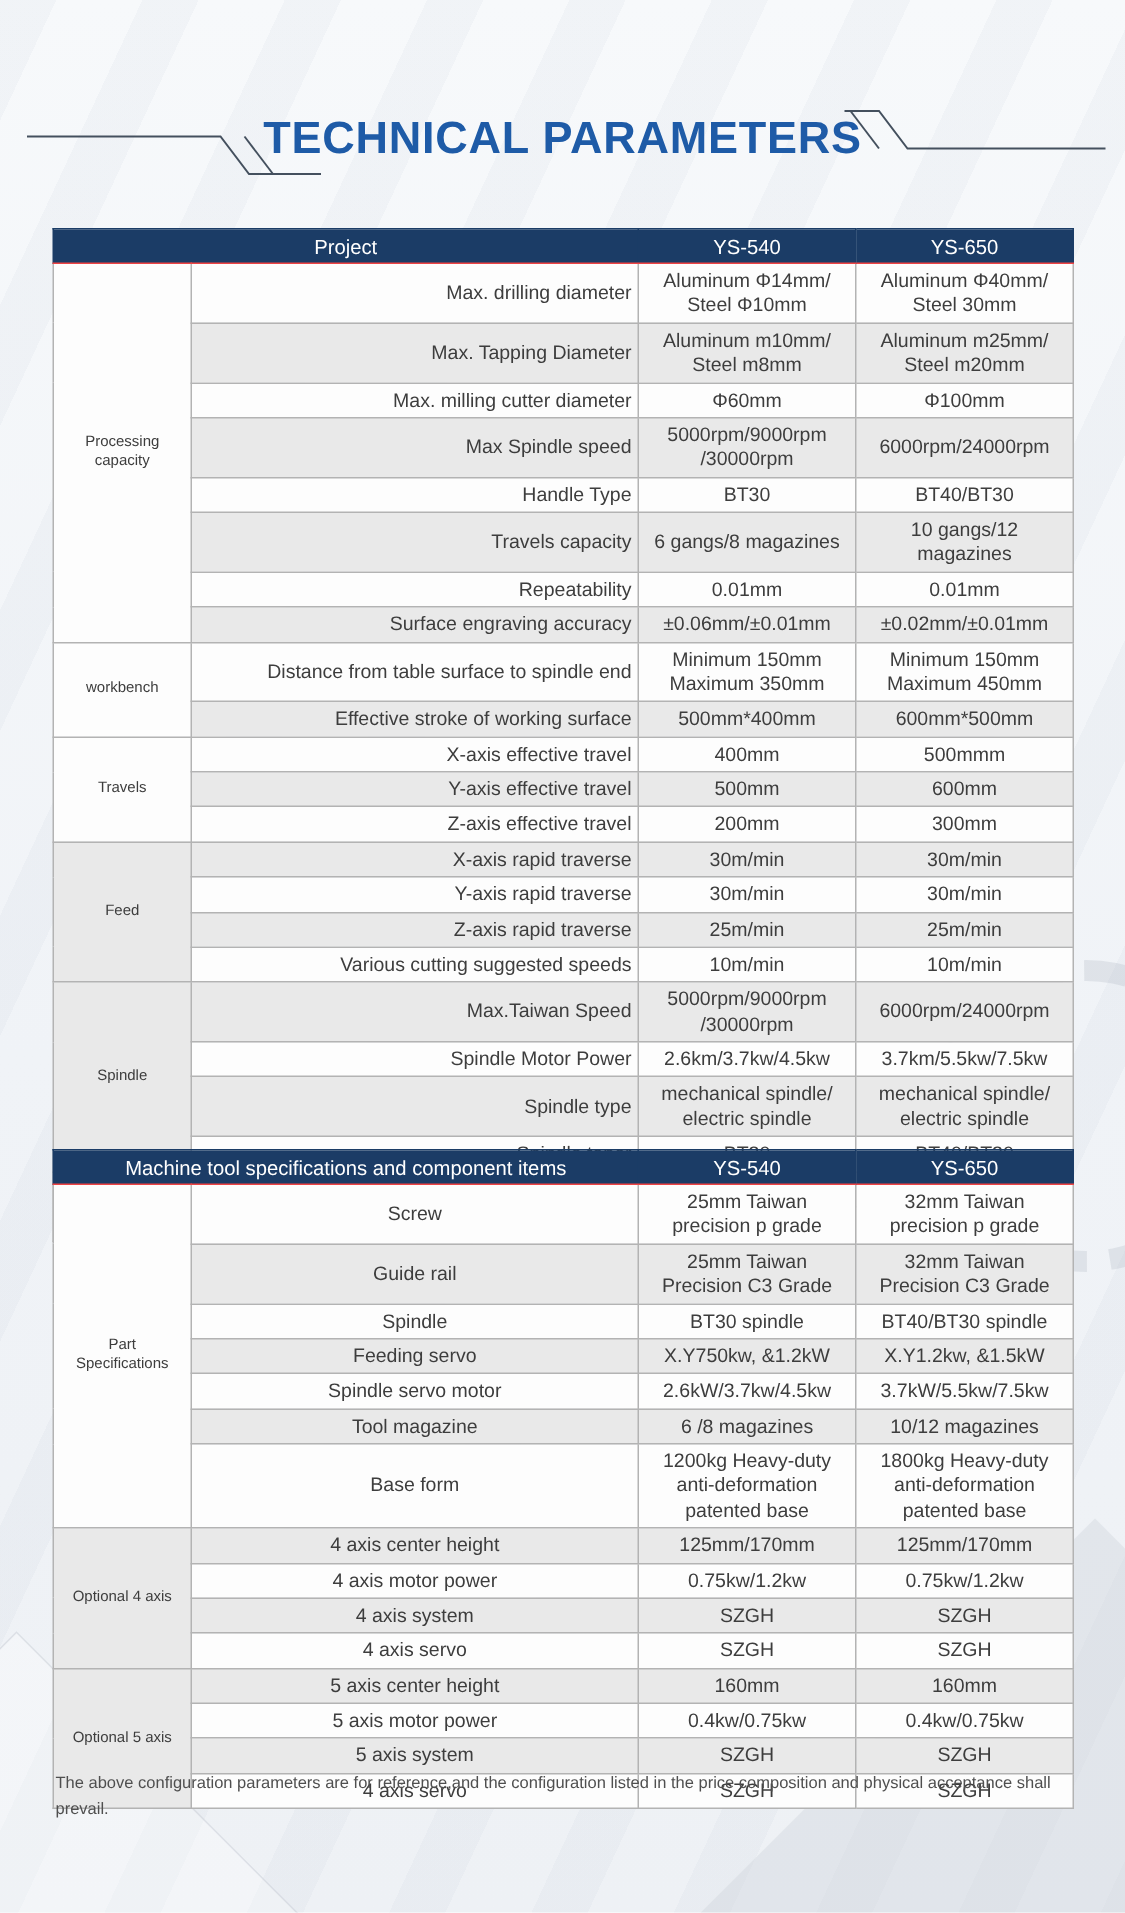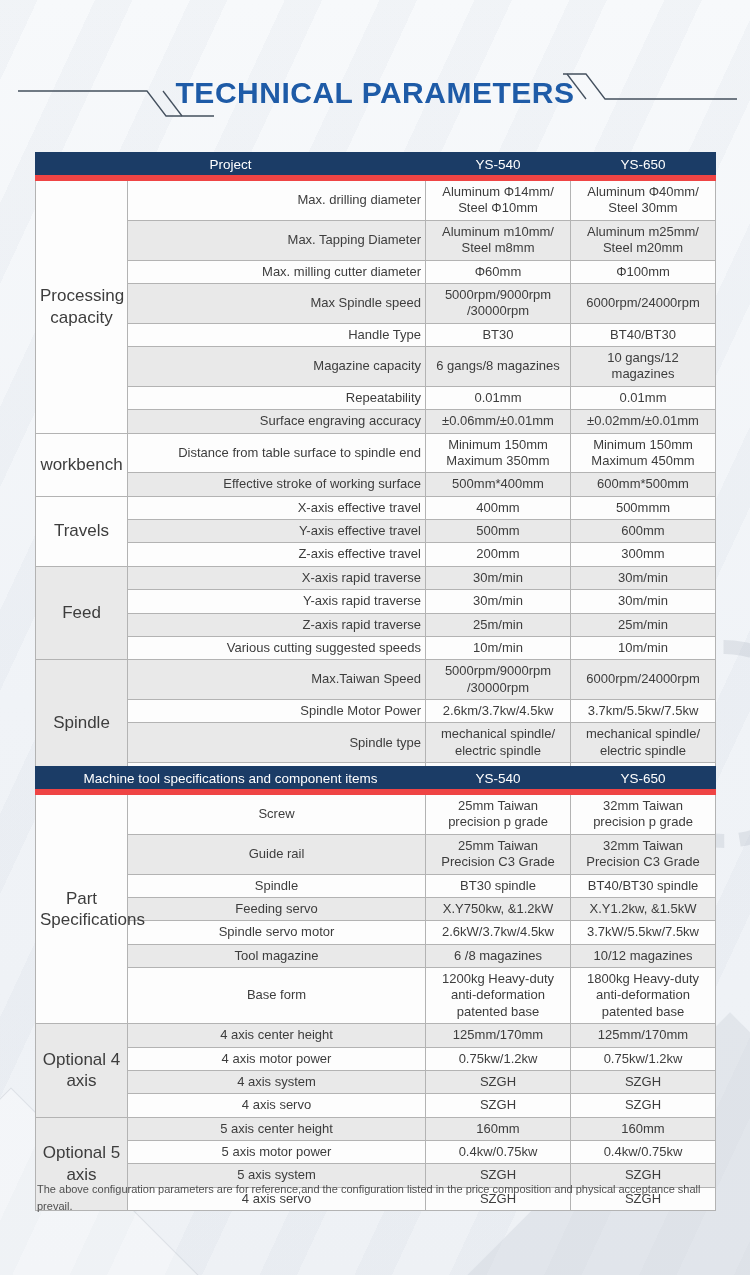--- a/index.html
+++ b/index.html
@@ -35,33 +35,33 @@
   col.c-group{width:92px;}
   col.c-param{width:298px;}
   col.c-val{width:145px;}
 
   .spec-table th{
     background:var(--header-bg,#1b3c66);
     color:var(--header-text,#ffffff);
     font-weight:normal;font-size:13.5px;
     height:20px;padding:1px 2px;
     border:1px solid var(--header-bg,#1b3c66);
-    border-bottom:6px solid #ef4444;
+    border-bottom:1px solid #ef4444;
   }
   .spec-table th.val-head{border-left:1px solid #5580b2;}
 
   .spec-table td{
     border:1px solid #b3b3b3;
     font-size:13px;color:#3d3d3d;
     padding:3px 4px;line-height:1.26;
     text-align:center;white-space:pre-line;
     background:var(--row-plain,#fdfdfd);
   }
   .spec-table tr.stripe td{background:var(--row-stripe,#e9e9e9);}
-  .spec-table td.gcell{background:var(--row-plain,#fdfdfd);font-size:17px;color:#3d3d3d;}
+  .spec-table td.gcell{background:var(--row-plain,#fdfdfd);font-size:10px;color:#3d3d3d;}
   .spec-table tr.group-start td{border-top:1px solid #8d8d8d;}
   .t1 td.param{text-align:right;padding-left:9px;}
   .t2 td.param{}
 
   .footer-note{
     position:absolute;left:37px;top:1181px;width:678px;
     font-size:11px;color:var(--footer-color,#4f4f4f);line-height:1.5;
     text-align:left;
   }
 </style>
@@ -123,21 +123,21 @@
         <td class="val">5000rpm/9000rpm
 /30000rpm</td>
         <td class="val">6000rpm/24000rpm</td>
       </tr>
       <tr>
         <td class="param">Handle Type</td>
         <td class="val">BT30</td>
         <td class="val">BT40/BT30</td>
       </tr>
       <tr class="stripe">
-        <td class="param">Magazine capacity</td>
+        <td class="param">Travels capacity</td>
         <td class="val">6 gangs/8 magazines</td>
         <td class="val">10 gangs/12 magazines</td>
       </tr>
       <tr>
         <td class="param">Repeatability</td>
         <td class="val">0.01mm</td>
         <td class="val">0.01mm</td>
       </tr>
       <tr class="stripe">
         <td class="param">Surface engraving accuracy</td>

